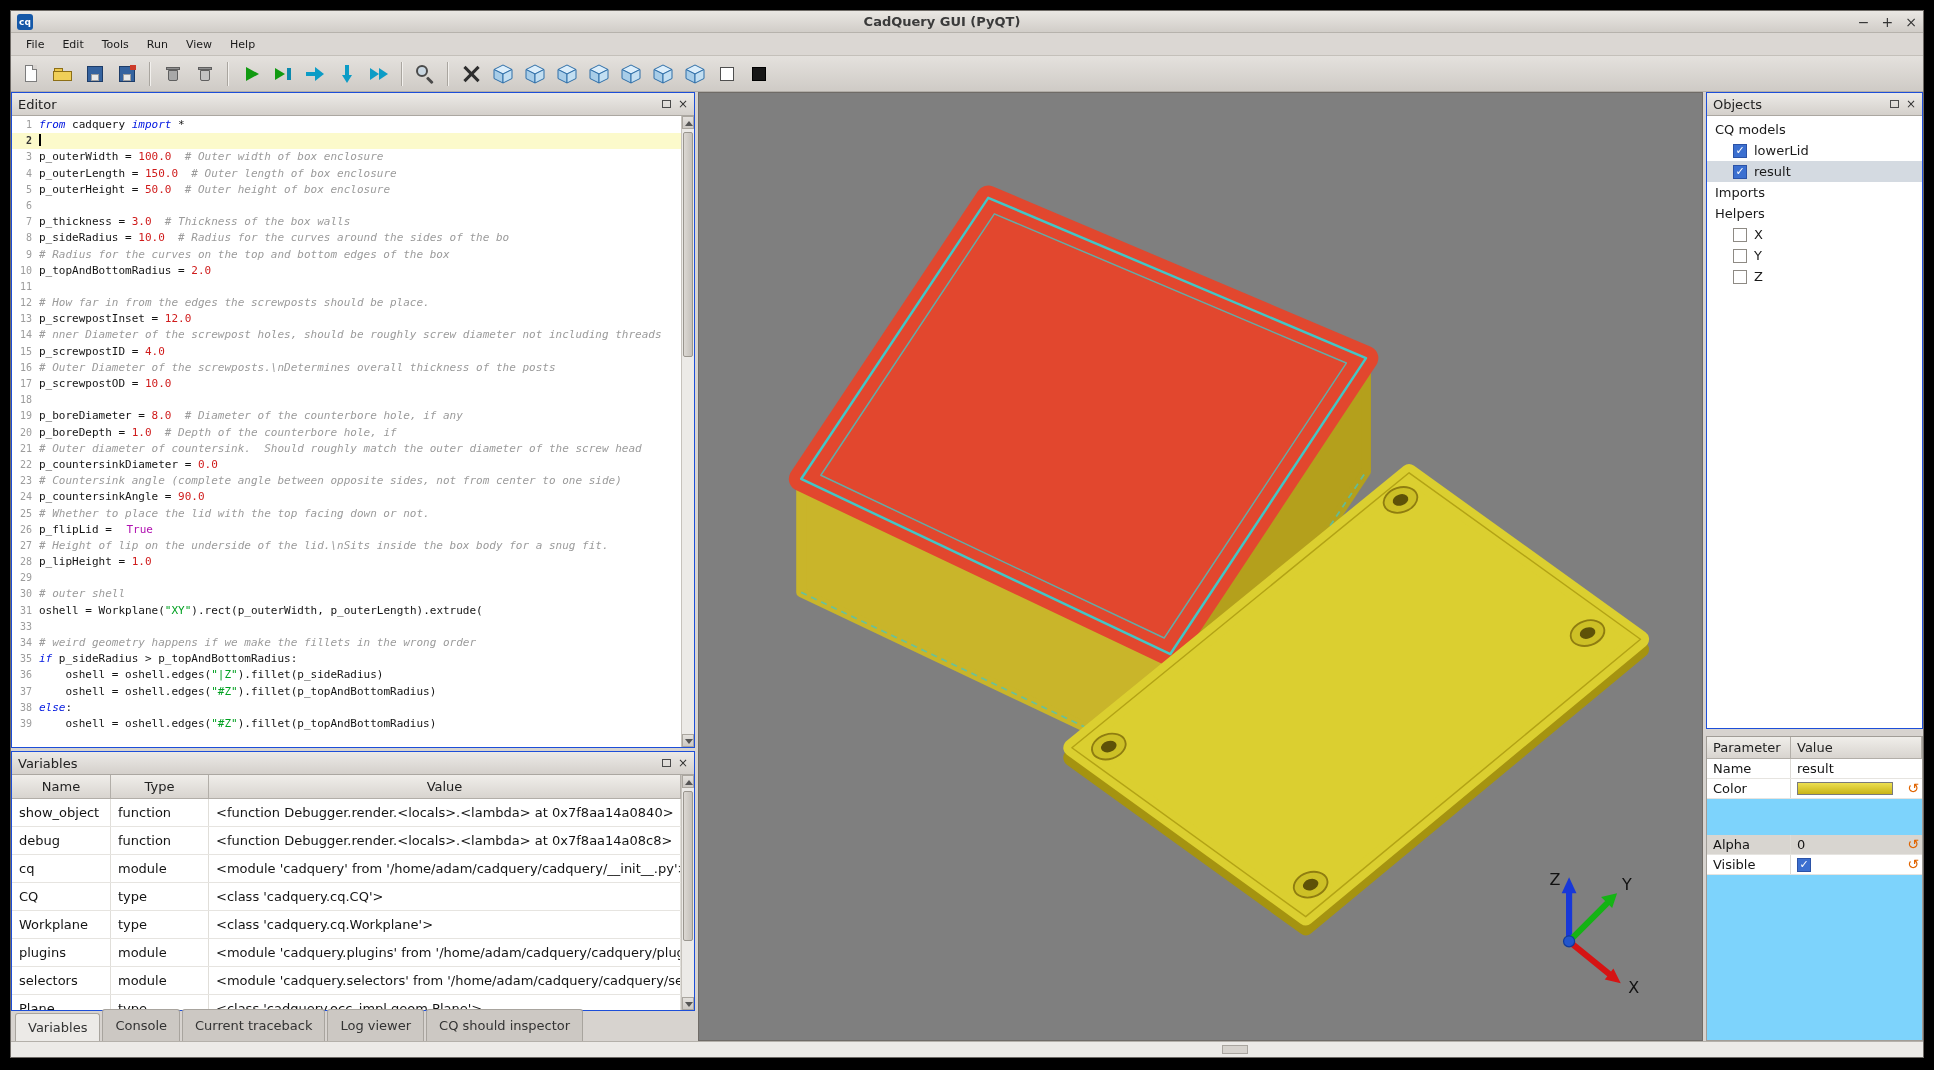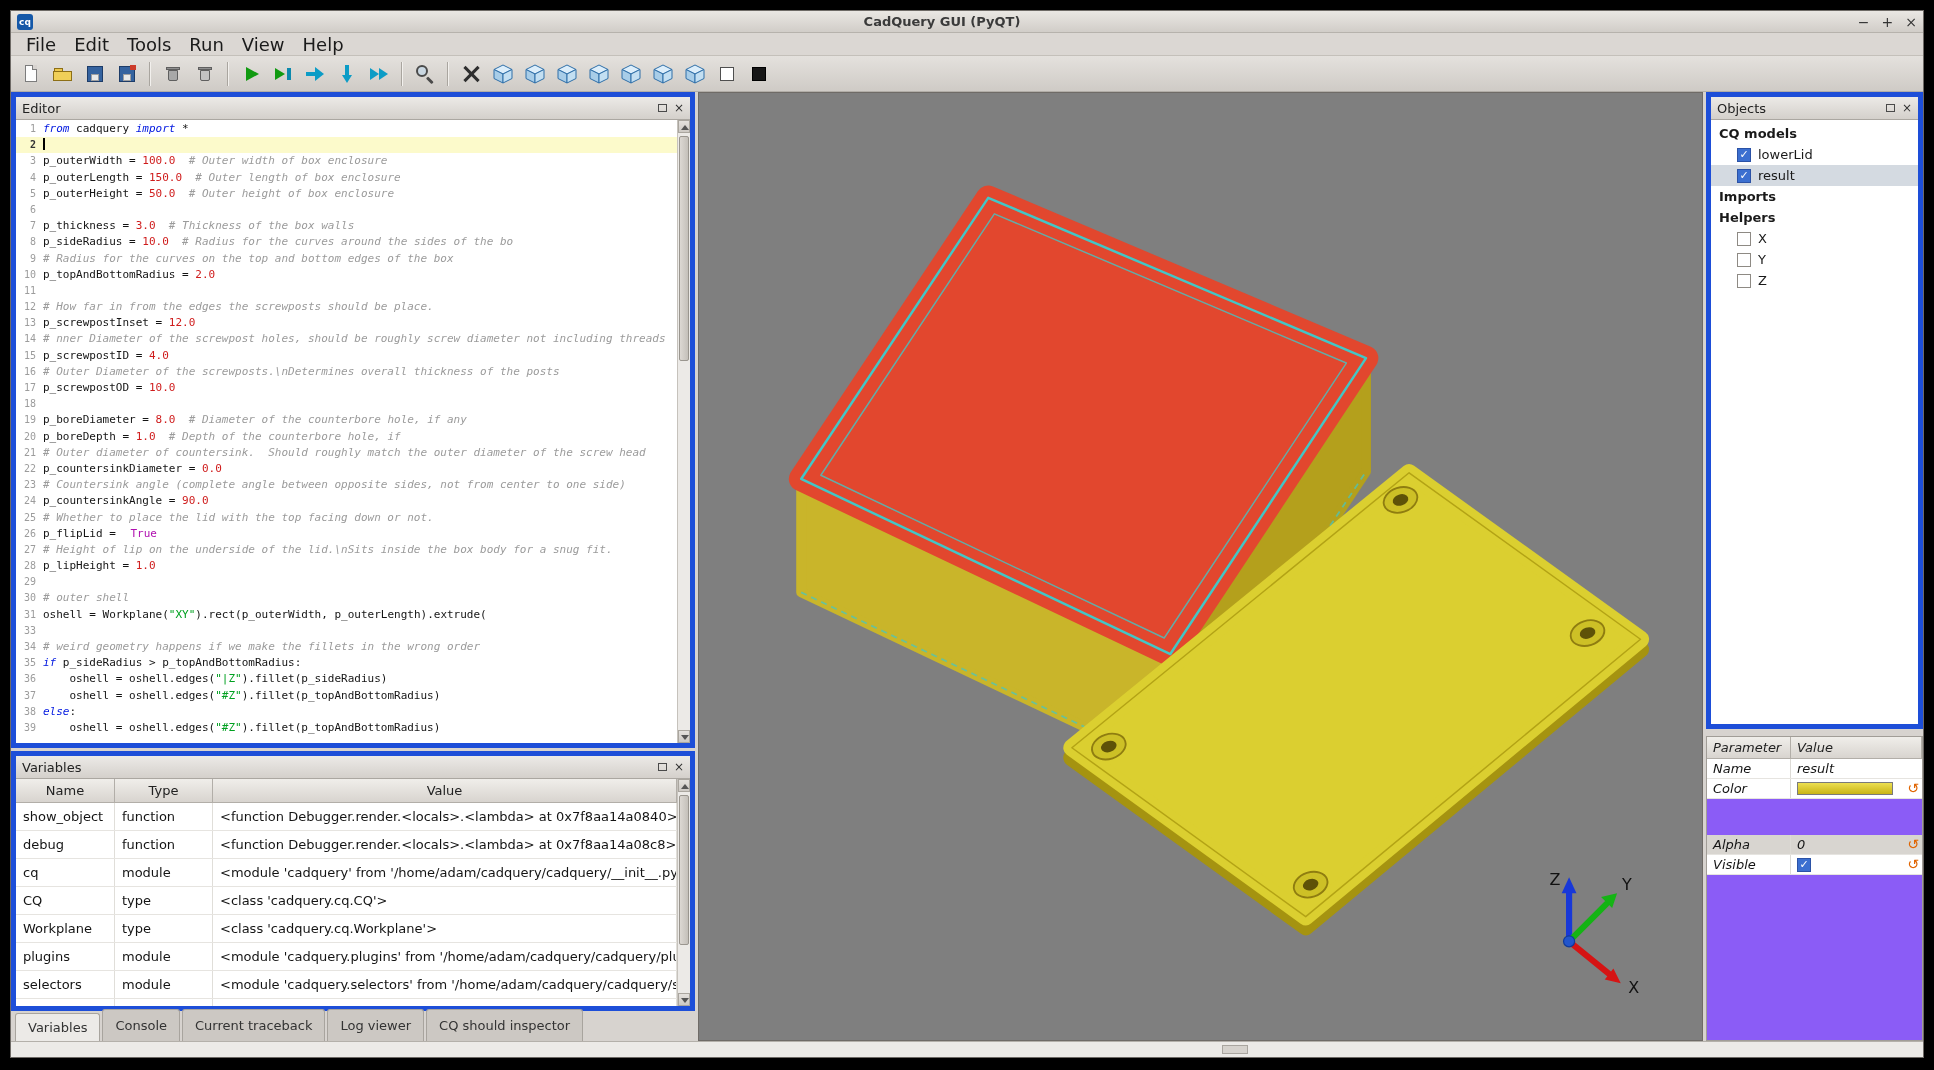--- a/index.html
+++ b/index.html
@@ -13,21 +13,21 @@
   .titlebar { height:22px; display:flex; align-items:center; padding:0 6px;
               background:linear-gradient(#eae7e3,#d1cdc8); border-bottom:1px solid #b6b2ac; }
   .logo { width:16px; height:16px; background:#1558a8; color:#fff; border-radius:3px;
           font-size:9px; font-weight:bold; display:flex; align-items:center; justify-content:center; }
   .titletext { flex:1; text-align:center; font-weight:bold; font-size:13px; color:#3a3a3a; }
   .winctl { display:flex; gap:12px; font-size:14px; color:#333; min-width:66px; justify-content:flex-end; }
   .winctl span { cursor:default; line-height:14px; }
 
   
   .menubar { height:23px; display:flex; align-items:stretch; padding-left:6px;
-             background:#dbd7d3; border-bottom:1px solid #c4c0ba; font-size:18px; color:#1a1a1a; }
+             background:#dbd7d3; border-bottom:1px solid #c4c0ba; font-size:11px; color:#1a1a1a; }
   .menu-item { padding:0 9px; display:flex; align-items:center; }
 
   
   .toolbar { height:36px; display:flex; align-items:center; padding:0 5px; gap:2px;
              background:linear-gradient(#e4e1dd,#cfcbc6); border-bottom:1px solid #b2aea8; }
   .tbtn { width:30px; height:30px; border-radius:3px; display:flex; align-items:center; justify-content:center; }
   .tsep { width:0; height:24px; border-left:1px solid #a9a59f; border-right:1px solid #f2f0ed; margin:0 5px; }
   .ic { width:22px; height:22px; position:relative; display:inline-block; }
   .ic::before, .ic::after { content:""; position:absolute; box-sizing:border-box; }
   .ic-new-file::before { left:5px; top:2px; width:12px; height:17px; background:#fdfdfd; border:1px solid #7c7c7c; }
@@ -55,21 +55,21 @@
   .ic-fit-all::after  { left:10px; top:1px; width:3px; height:20px; background:#2e2e2e; transform:rotate(-45deg); }
   .ic-wireframe::before { left:4px; top:4px; width:14px; height:14px; background:#fff; border:1px solid #4f4f4f; }
   .ic-shaded::before    { left:4px; top:4px; width:14px; height:14px; background:#161616; border:1px solid #000; }
 
   
   .main { position:absolute; top:81px; left:0; right:0; bottom:16px; }
   .leftcol  { position:absolute; left:0; top:0; width:684px; height:100%; }
   .viewport { position:absolute; left:687px; top:0; width:1005px; height:100%; border:1px solid #6f6b67; }
   .rightcol { position:absolute; left:1695px; top:0; right:0; height:100%; }
 
-  .panel { position:absolute; left:0; right:0; border:5px solid #1d4ed8; background:#fff; overflow:hidden; }
+  .panel { position:absolute; left:0; right:0; border:1px solid #1d4ed8; background:#fff; overflow:hidden; }
   .dock-head { height:23px; display:flex; align-items:center; padding:0 6px;
                background:linear-gradient(#eceae7,#d4d0cb); border-bottom:1px solid #aba7a1;
                font-size:13px; color:#222; }
   .dock-btns { margin-left:auto; display:flex; gap:7px; align-items:center; }
   .dock-float { width:9px; height:8px; border:1px solid #4a4a4a; display:inline-block; }
   .dock-close { font-size:12px; color:#333; line-height:10px; }
 
   
   .editor-panel { top:0; height:656px; }
   .editor-body { position:absolute; top:23px; left:0; right:0; bottom:0; background:#fff; }
@@ -110,29 +110,29 @@
   .tabbar { position:absolute; top:919px; left:0; right:0; height:30px; display:flex; align-items:flex-end; padding-left:4px; }
   .tab { display:inline-flex; align-items:center; padding:0 12px; height:32px; margin-right:2px;
          background:#ccc8c3; border:1px solid #a8a49e; border-bottom:none; border-radius:3px 3px 0 0;
          font-size:13px; color:#333; }
   .tab.active { background:#eceae7; height:28px; }
 
   
   .objects-panel { top:0; height:637px; }
   .objects-tree { position:absolute; top:23px; left:0; right:0; bottom:0; background:#fff; padding-top:3px; font-size:13px; }
   .trow { height:21px; display:flex; align-items:center; color:#1a1a1a; }
-  .trow.root { padding-left:8px;font-weight:bold; }
+  .trow.root { padding-left:8px; }
   .trow.child { padding-left:26px; }
   .trow.selected { background:#d4dae1; }
   .cb { width:14px; height:14px; border:1px solid #8e8a84; background:#fff; margin-right:7px;
         font-size:11px; line-height:12px; text-align:center; color:#fff; flex:0 0 14px; }
   .cb.checked { background:#3b6fd0; border-color:#2b52a6; }
 
   
-  .params-panel { top:644px; bottom:0; border:1px solid #a19d97; position:absolute; left:0; right:0; background:#8b5cf6; overflow:hidden;font-style:italic; }
+  .params-panel { top:644px; bottom:0; border:1px solid #a19d97; position:absolute; left:0; right:0; background:#7dd3fc; overflow:hidden; }
   .phead { display:flex; height:22px; }
   .phcell { background:linear-gradient(#f0eeea,#d8d4cf); border-right:1px solid #b2aea8; border-bottom:1px solid #b2aea8;
             display:flex; align-items:center; padding-left:6px; font-size:13px; color:#222; }
   .phcell.c0 { width:84px; flex:0 0 84px; } .phcell.c1 { flex:1; }
   .prow { position:relative; display:flex; height:20px; align-items:center; background:#fff;
           border-bottom:1px solid #e6e4e0; font-size:13px; color:#141414; }
   .prow.sel { background:#d8d5d0;margin-top:36px; }
   .pcell { display:flex; align-items:center; height:100%; }
   .pname { width:84px; flex:0 0 84px; padding-left:6px; border-right:1px solid #dddbd6; }
   .pval  { flex:1; padding-left:6px; }

